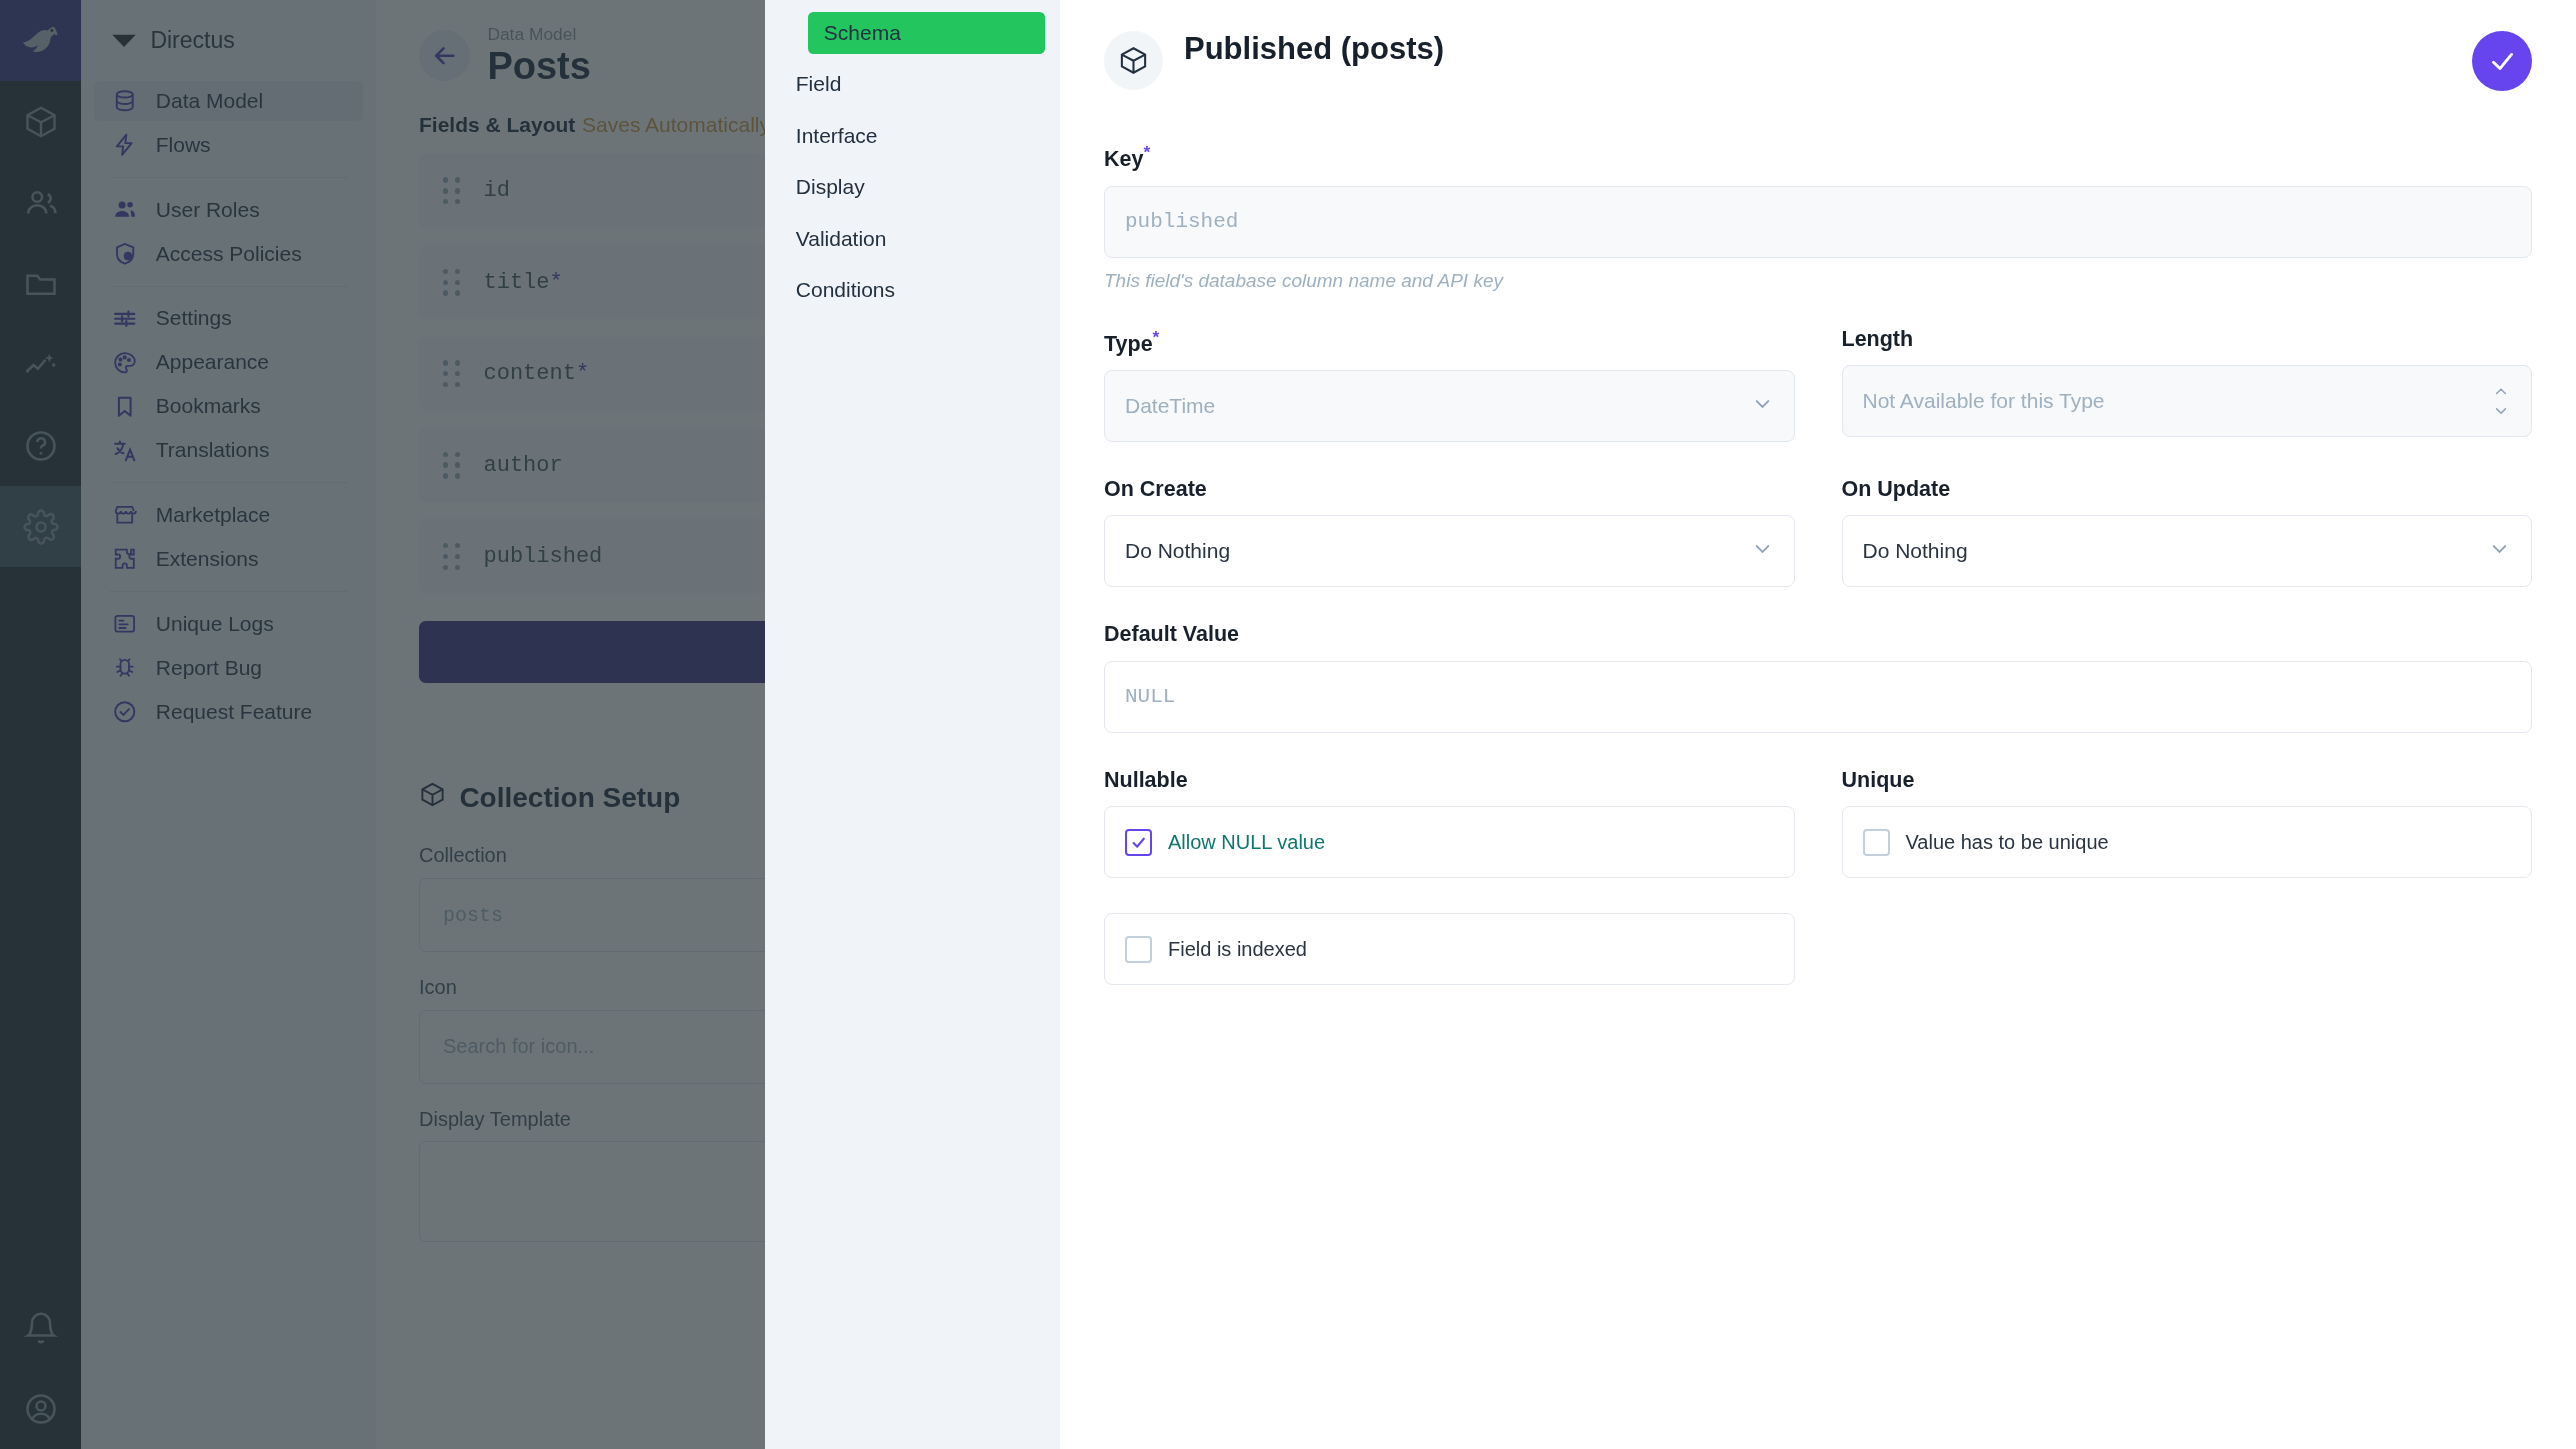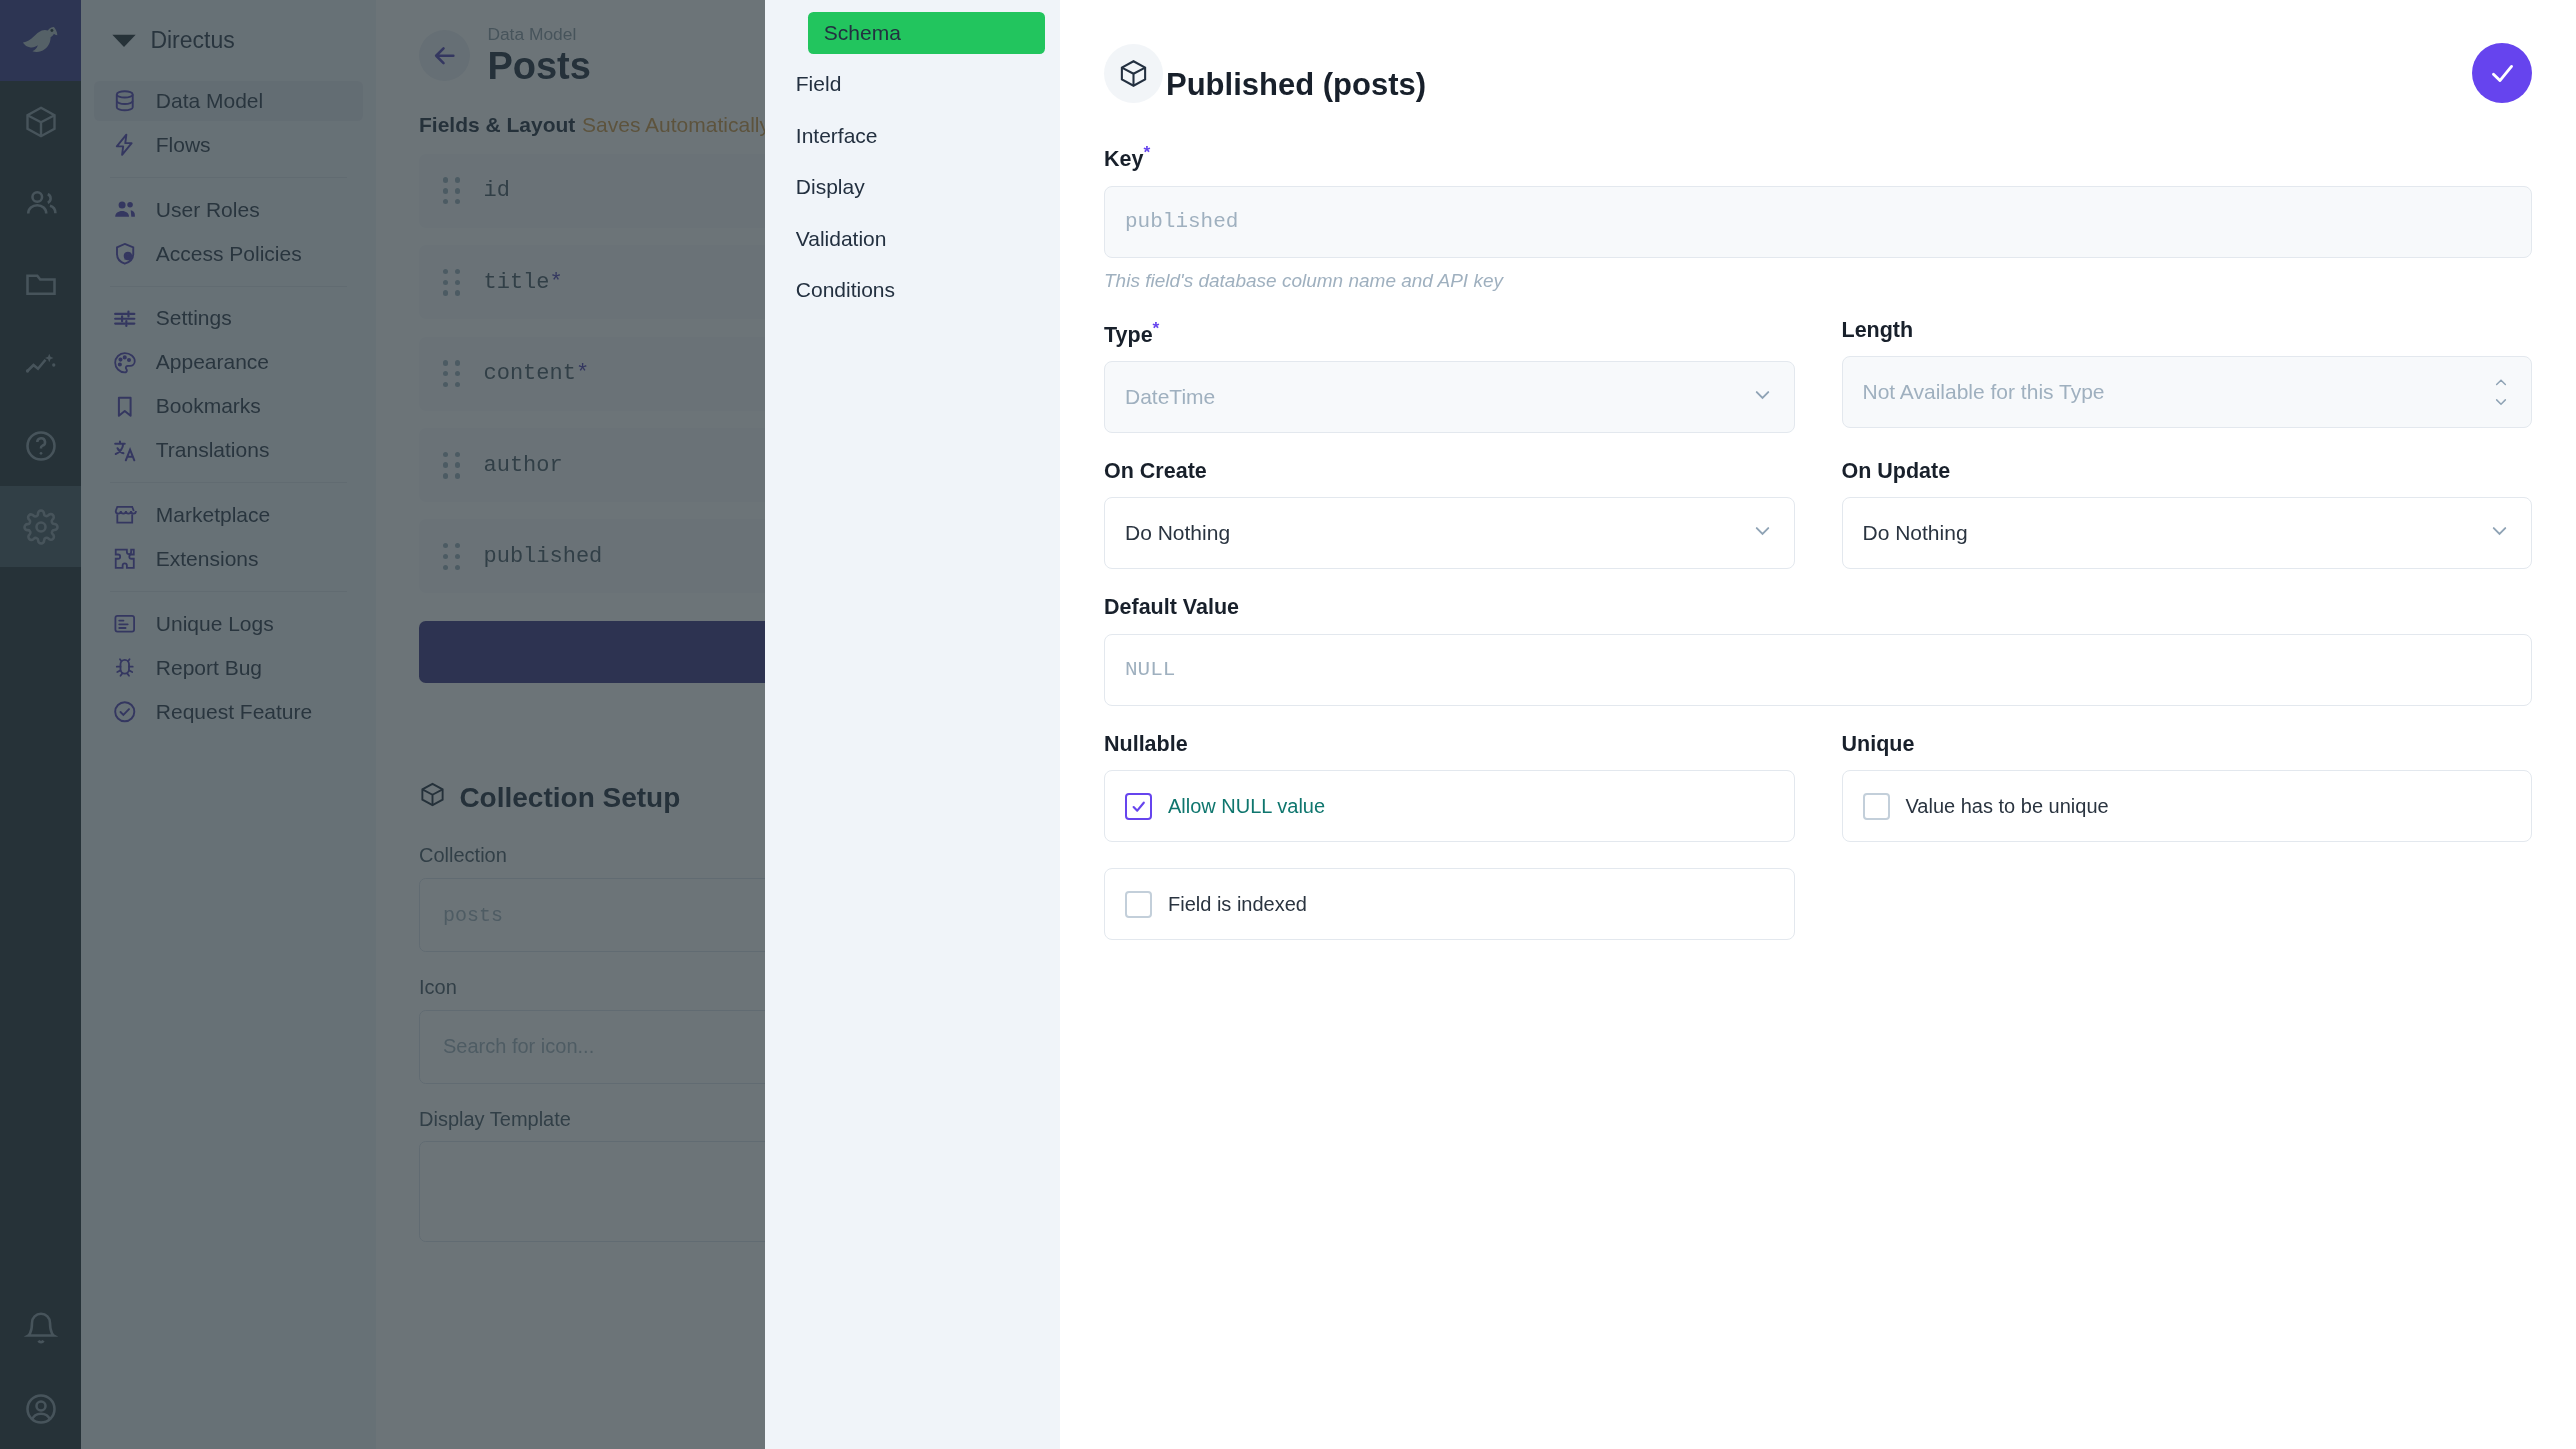--- a/index.html
+++ b/index.html
@@ -123,21 +123,21 @@
   .dnav-item {
     height: 42px; display: flex; align-items: center;
     padding: 0 16px; border-radius: 5.4px;
     font-size: 21px; color: #233040; margin-bottom: 9.4px;
   }
   .dnav-item.active { background: #22c55e; margin-left: 28px; }
   .drawer-body {
     flex: 1 1 auto; background: #ffffff; padding: 31px 44px 0 44px;
     position: relative;
   }
-  .drawer-head { display: flex; align-items: flex-end; gap: 3px; height: 72px; }
+  .drawer-head { display: flex; align-items: flex-start; gap: 21px; height: 72px; }
   .drawer-icon {
     width: 59px; height: 59px; border-radius: 50%; background: #f2f5f8;
     display: flex; align-items: center; justify-content: center; color: #233040;
     flex: 0 0 59px;
   }
   .drawer-title { font-size: 31px; font-weight: bold; color: #18202b; }
   .save-btn {
     margin-left: auto; width: 60px; height: 60px; border-radius: 50%;
     background: #6644ee; display: flex; align-items: center; justify-content: center;
     color: #fff; flex: 0 0 60px;
@@ -148,21 +148,21 @@
   .d-input {
     height: 72px; border: 1.3px solid #e3e8ee; border-radius: 8px;
     background: #f7f9fb; display: flex; align-items: center;
     padding: 0 20px; font-size: 21px; color: #9fb0bf;
   }
   .d-input.editable { background: #ffffff; }
   .d-input.mono { font-family: "Liberation Mono", monospace; }
   .d-input .val { color: #2a3440; }
   .d-hint { margin-top: 12px; font-size: 19px; color: #9fb0bf; font-style: italic; }
   .d-grid { display: grid; grid-template-columns: 1fr 1fr; gap: 0 47px; }
-  .d-row { margin-top: 26px; }
+  .d-row { margin-top: 35px; }
   .chev { margin-left: auto; color: #8fa3b5; font-size: 20px; }
   .stepper { margin-left: auto; display: flex; flex-direction: column; gap: 1.3px; color: #8fa3b5; line-height: 0.8; font-size: 17.4px;}
   .check-box-wrap {
     height: 72px; border: 1.3px solid #e3e8ee; border-radius: 8px; background: #fff;
     display: flex; align-items: center; padding: 0 20px; gap: 16px;
   }
   .cbox {
     width: 27px; height: 27px; border: 2px solid #c3cfda; border-radius: 4px;
     display: flex; align-items: center; justify-content: center; flex: 0 0 27px;
   }

